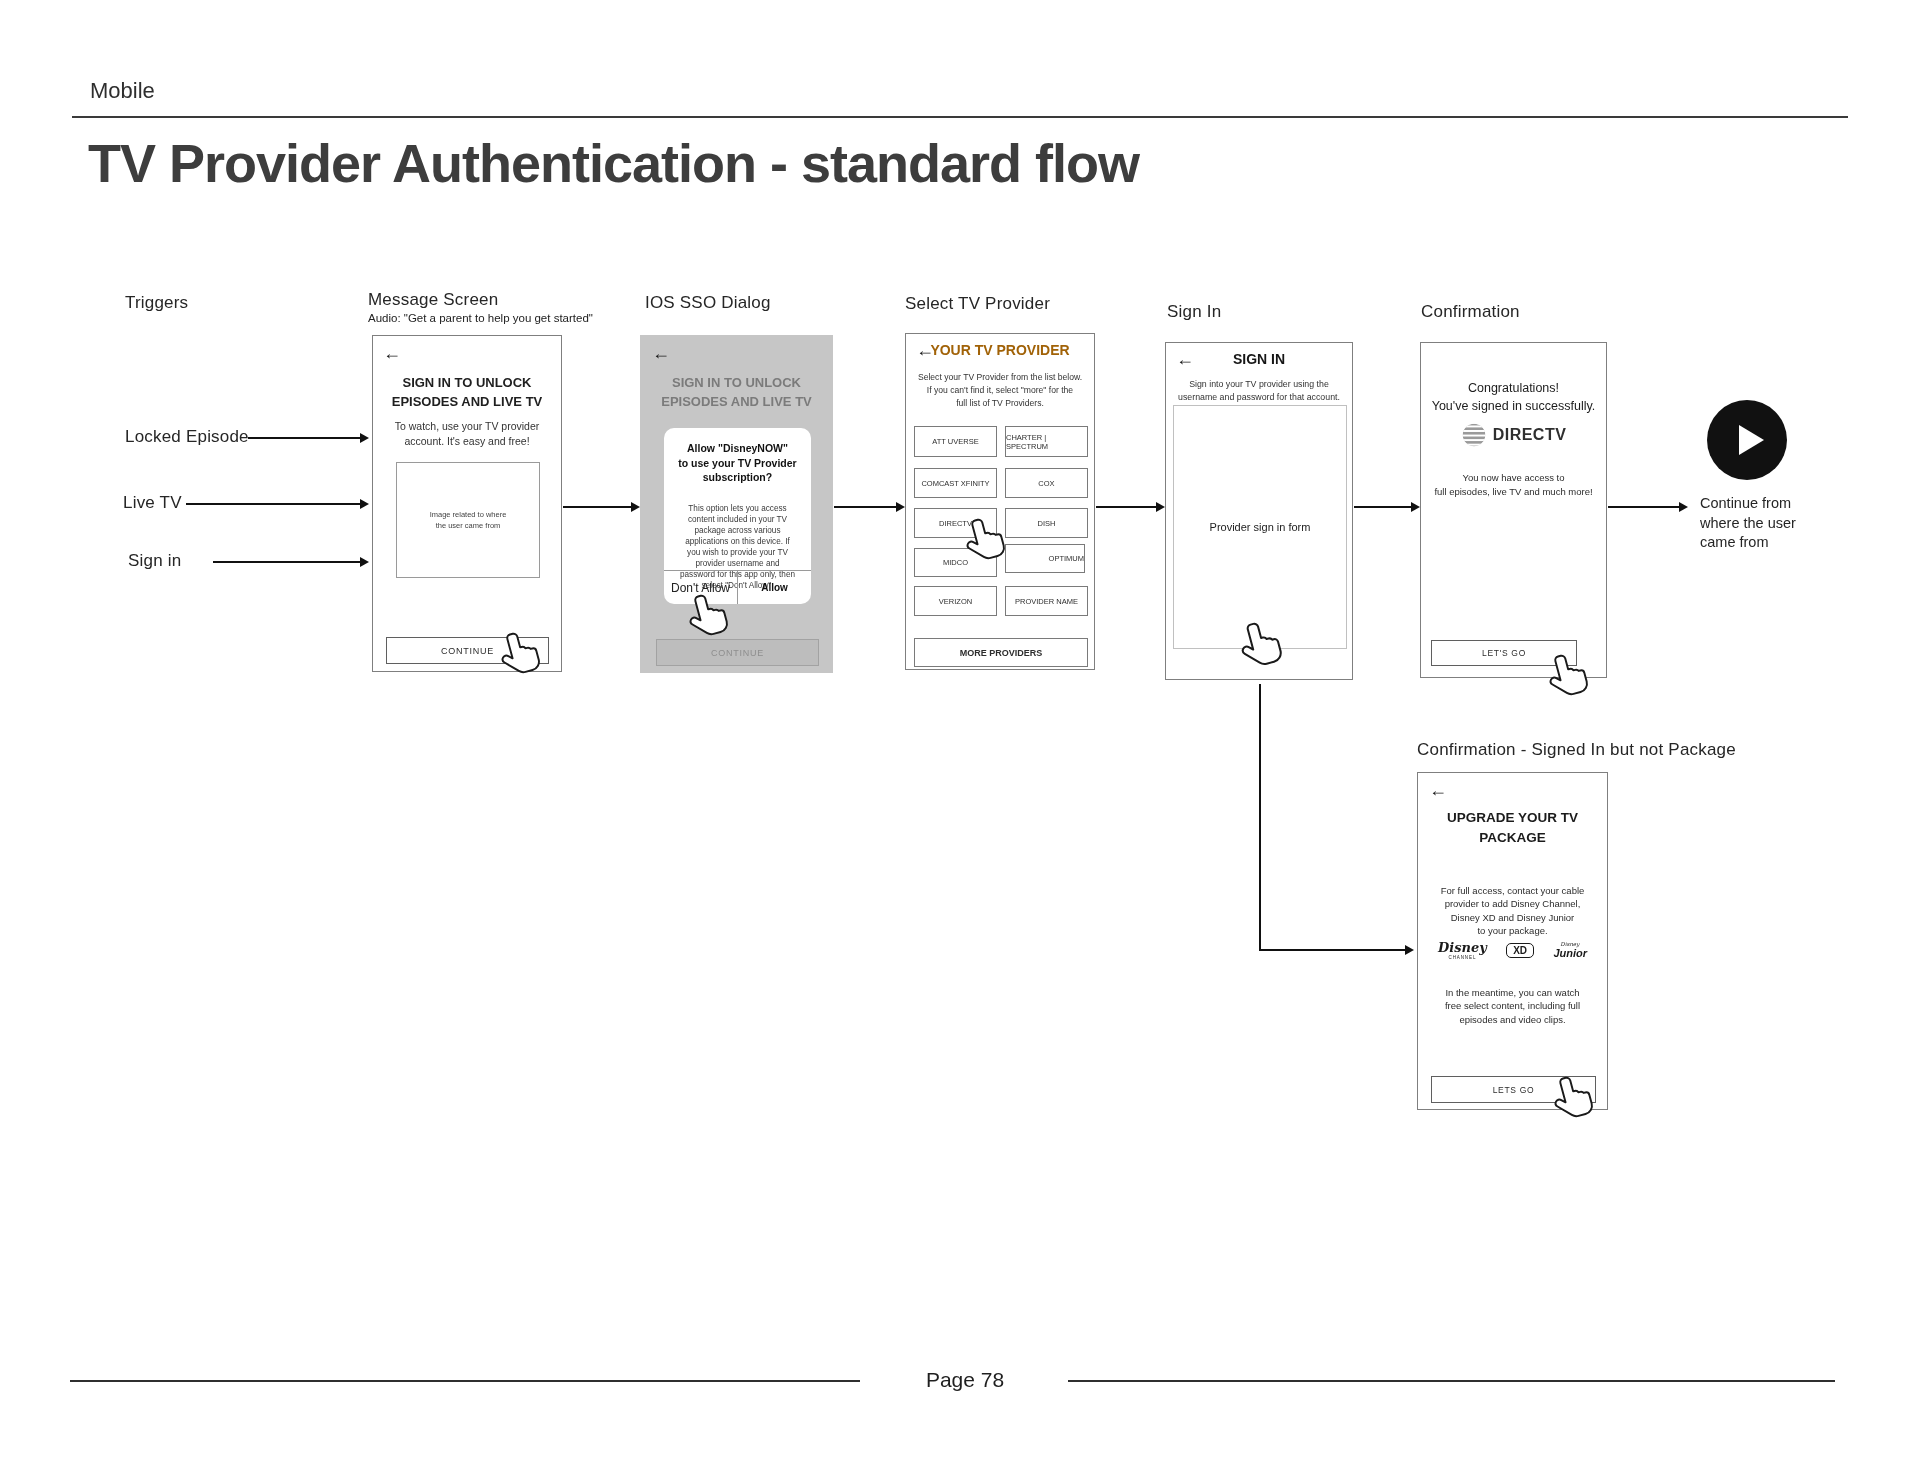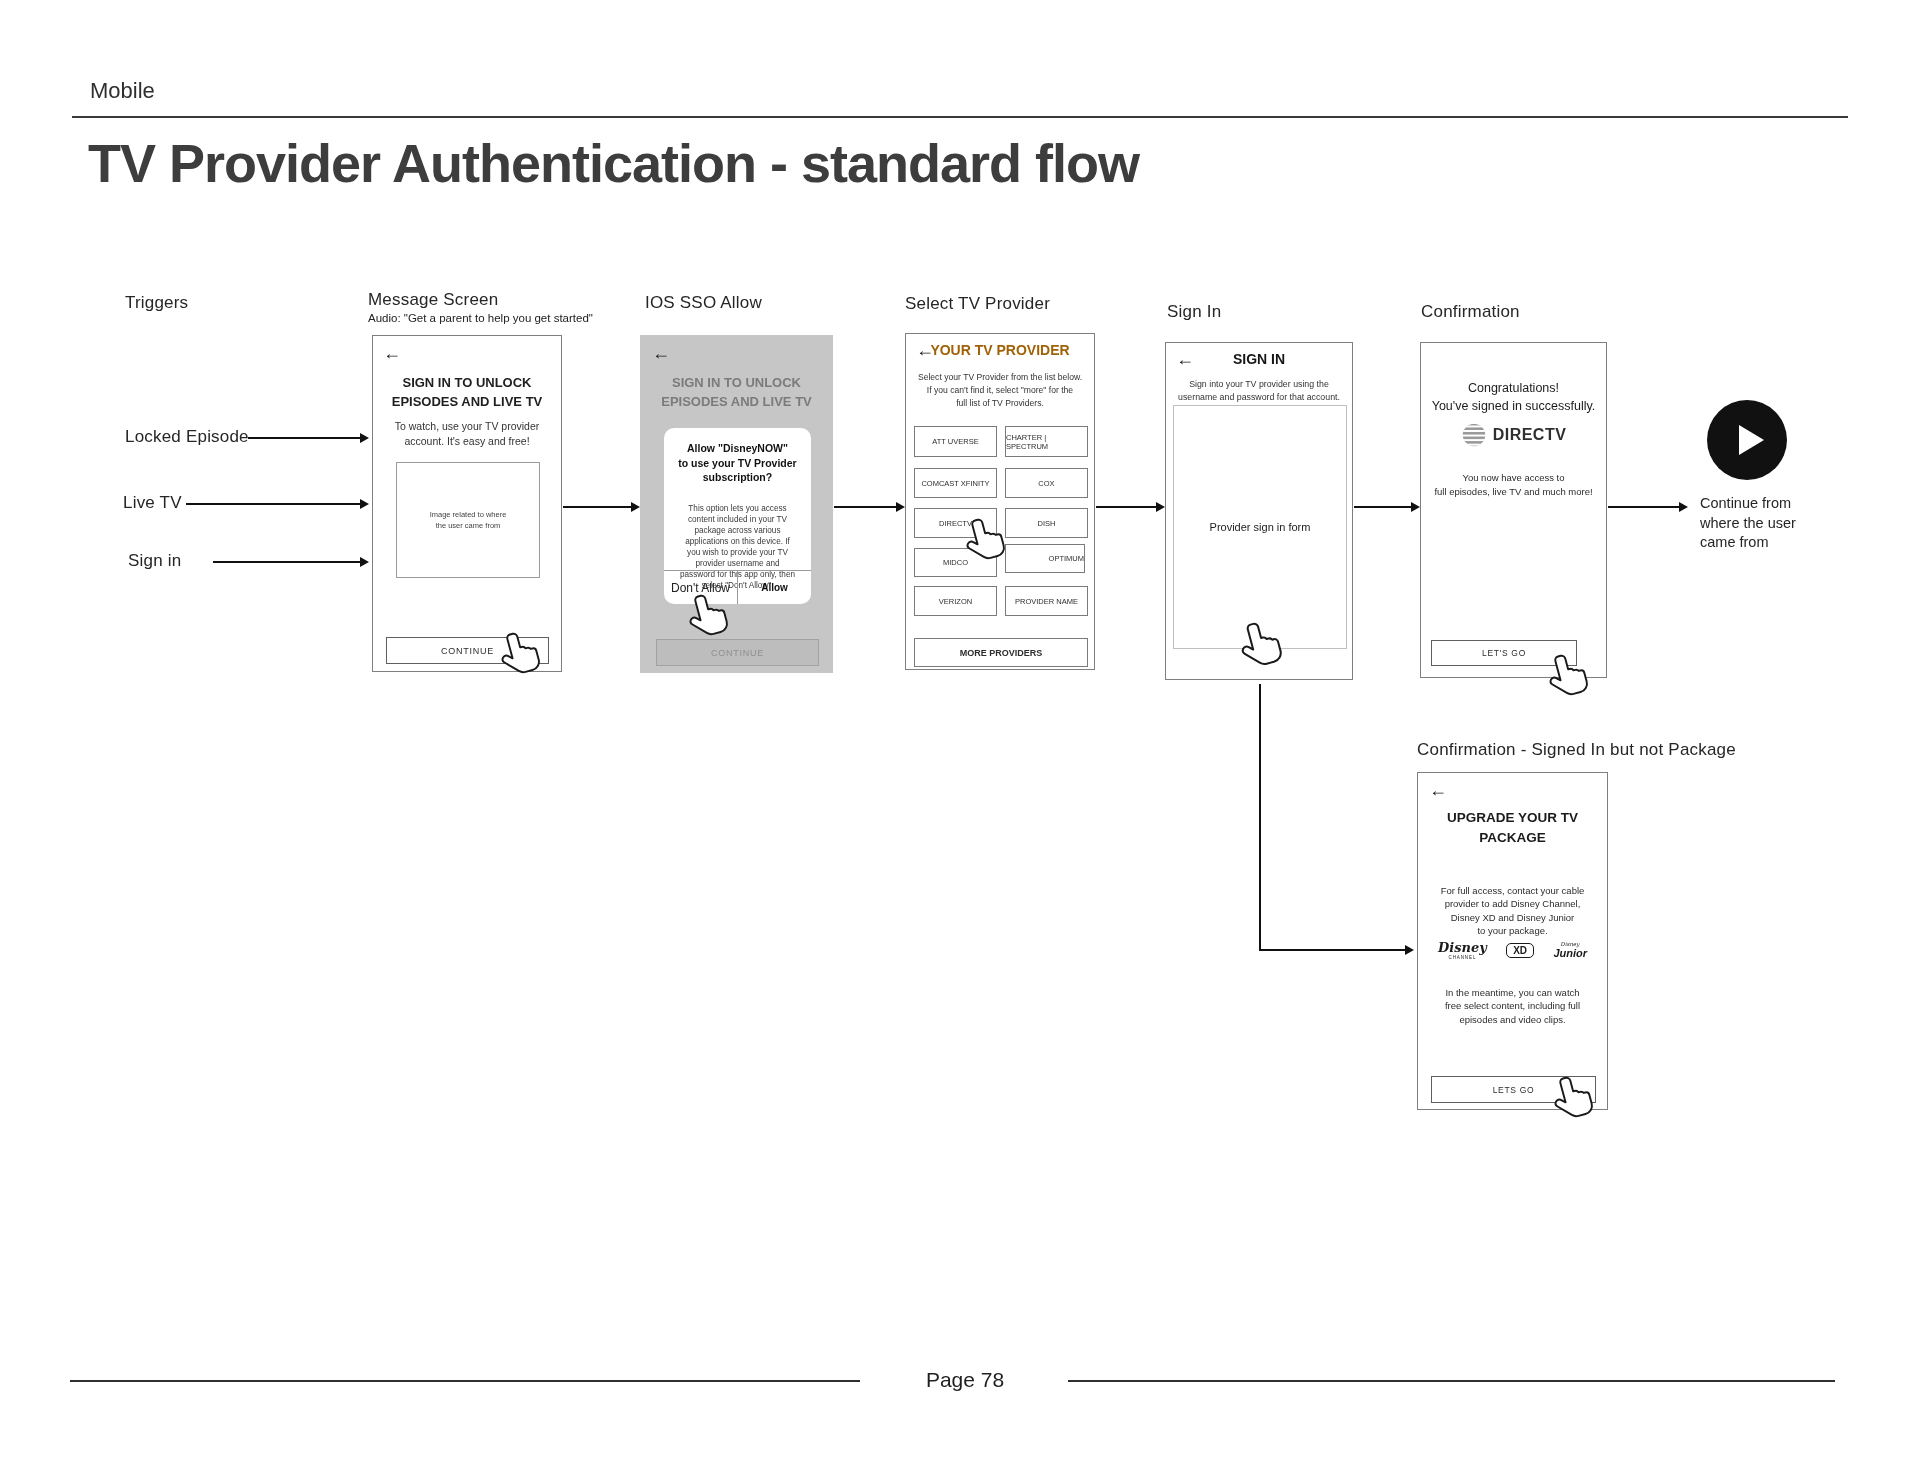--- a/index.html
+++ b/index.html
@@ -36,21 +36,21 @@
   </defs>
 </svg>
 
 <div class="abs" style="left:90px;top:78px;font-size:22px;color:#2e2e2e;">Mobile</div>
 <div class="abs" style="left:72px;top:116px;width:1776px;height:2px;background:#3a3a3a;"></div>
 <div class="abs" style="left:88px;top:132px;font-size:54px;font-weight:bold;color:#3d3d3d;letter-spacing:-1px;">TV Provider Authentication - standard flow</div>
 
 <div class="lbl" style="left:125px;top:293px;">Triggers</div>
 <div class="lbl" style="left:368px;top:290px;">Message Screen</div>
 <div class="sub" style="left:368px;top:312px;">Audio: "Get a parent to help you get started"</div>
-<div class="lbl" style="left:645px;top:293px;">IOS SSO Allow</div>
+<div class="lbl" style="left:645px;top:293px;">IOS SSO Dialog</div>
 <div class="lbl" style="left:905px;top:294px;">Select TV Provider</div>
 <div class="lbl" style="left:1167px;top:302px;">Sign In</div>
 <div class="lbl" style="left:1421px;top:302px;">Confirmation</div>
 <div class="lbl" style="left:1417px;top:740px;">Confirmation - Signed In but not Package</div>
 
 <div class="lbl" style="left:125px;top:427px;">Locked Episode</div>
 <div class="lbl" style="left:123px;top:493px;">Live TV</div>
 <div class="lbl" style="left:128px;top:551px;">Sign in</div>
 
 <div class="hline" style="left:248px;top:437px;width:112px;"></div>

